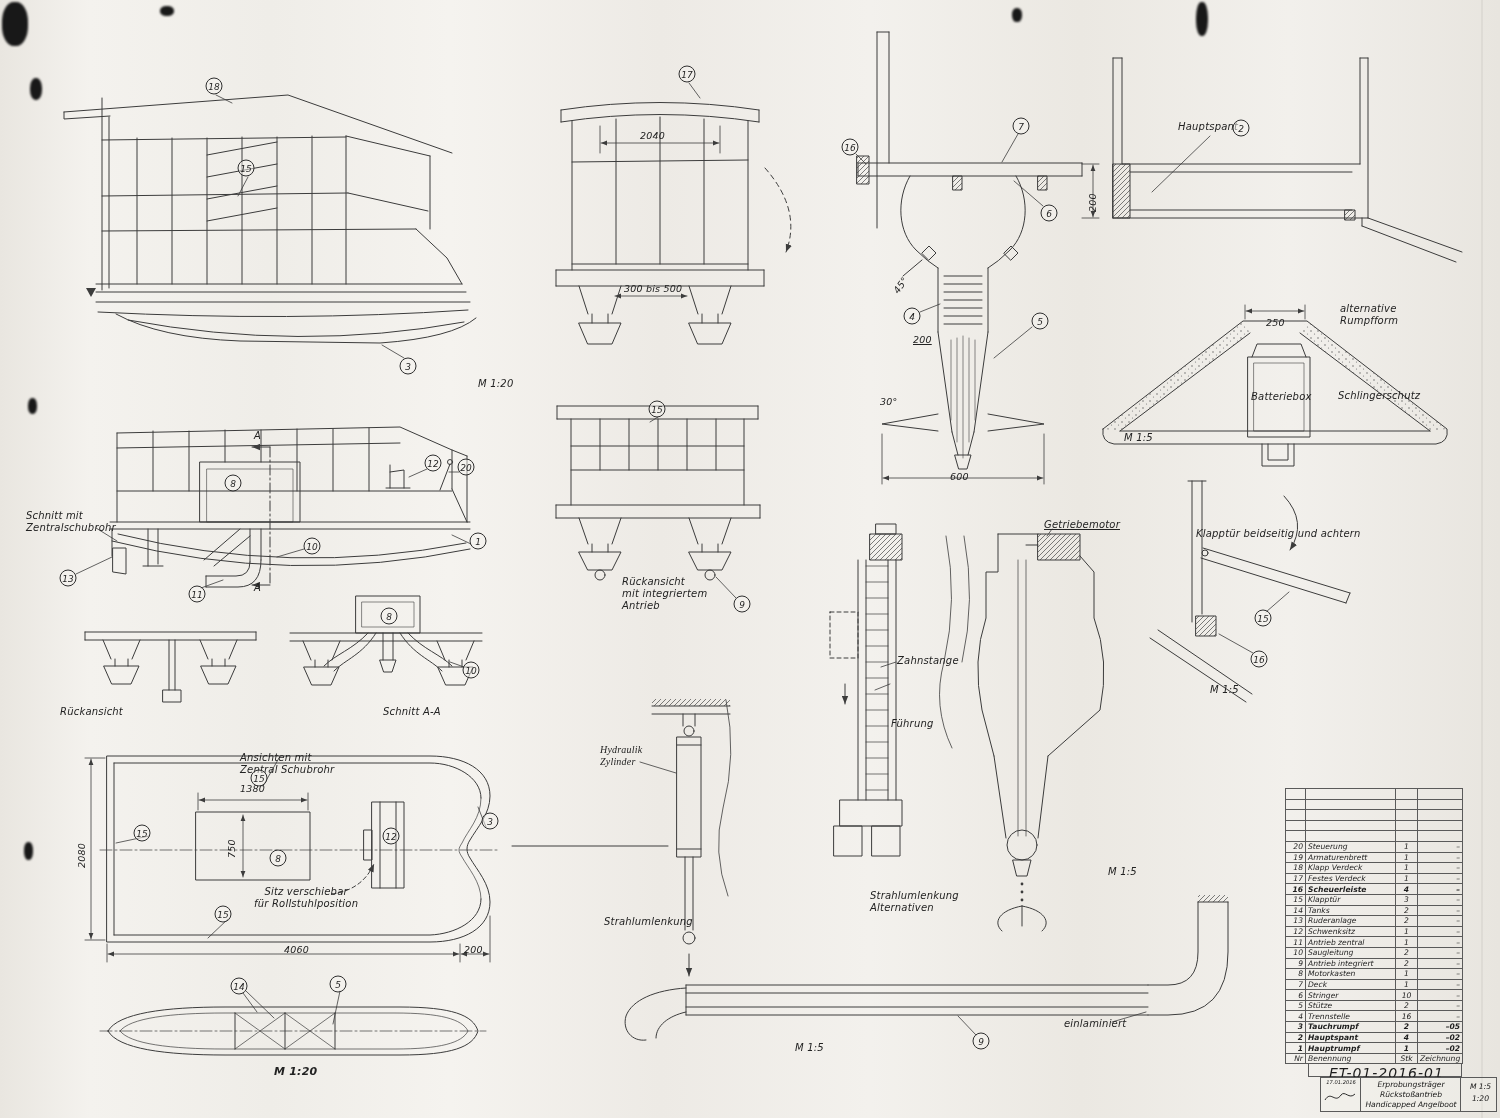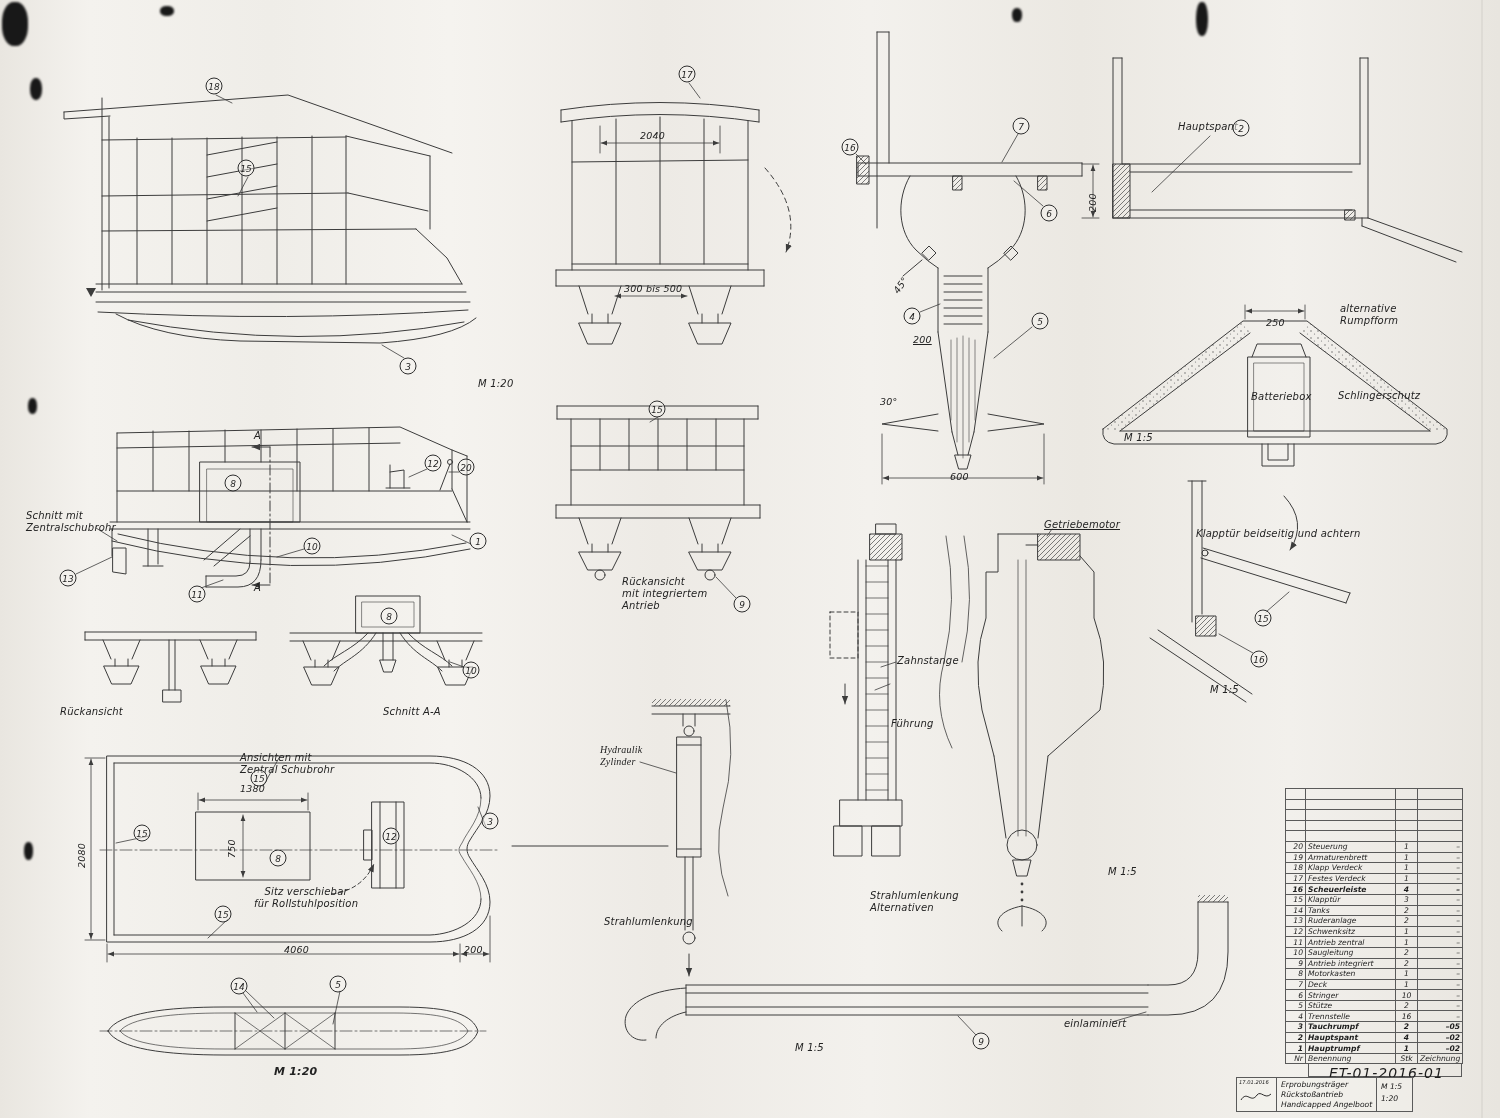--- a/index.html
+++ b/index.html
@@ -28,22 +28,22 @@
   .parts td, .parts th { border:1px solid #5a5a5a; height:10.6px; font-size:7.6px; font-style:italic;
     color:#1d1d1d; padding:0 2px; overflow:hidden; white-space:nowrap; font-weight:normal; }
   .parts .c-nr  { text-align:right; }
   .parts .c-name{ text-align:left; }
   .parts .c-qty { text-align:center; }
   .parts .c-drawing { text-align:right; }
   .parts tr.b td { font-weight:bold; }
   .parts th { text-align:left; }
   .etbox { position:absolute; left:1308px; top:1063px; width:154px; height:14px; border:1px solid #5a5a5a;
     font-size:14px; font-style:italic; color:#1d1d1d; padding:1px 0 0 20px; letter-spacing:1px; z-index:3; }
-  .tblock { position:absolute; left:1236px; top:1077px; width:177px; height:35px; border:1px solid #5a5a5a;
-    display:flex; z-index:3; background:rgba(246,244,240,.3); }
+  .tblock { position:absolute; left:1320px; top:1077px; width:177px; height:35px; border:1px solid #5a5a5a;
+    display:flex; z-index:3; background:rgba(246,244,240,.3);text-align:center; }
   .tb-left { width:40px; border-right:1px solid #5a5a5a; position:relative; }
   .tb-date { font-size:5.2px; font-style:italic; color:#222; padding:1px 1px 0 2px; }
   .tb-left svg { position:absolute; left:2px; top:10px; }
   .tb-main { flex:1; font-size:7.6px; font-style:italic; color:#151515; padding:2px 3px 0 4px;
     white-space:pre-line; line-height:1.3; border-right:1px solid #5a5a5a; }
   .tb-scale { width:35px; font-size:7.6px; font-style:italic; color:#151515; padding:3px 0 0 4px; line-height:1.6; }
 </style>
 </head>
 <body>
 

